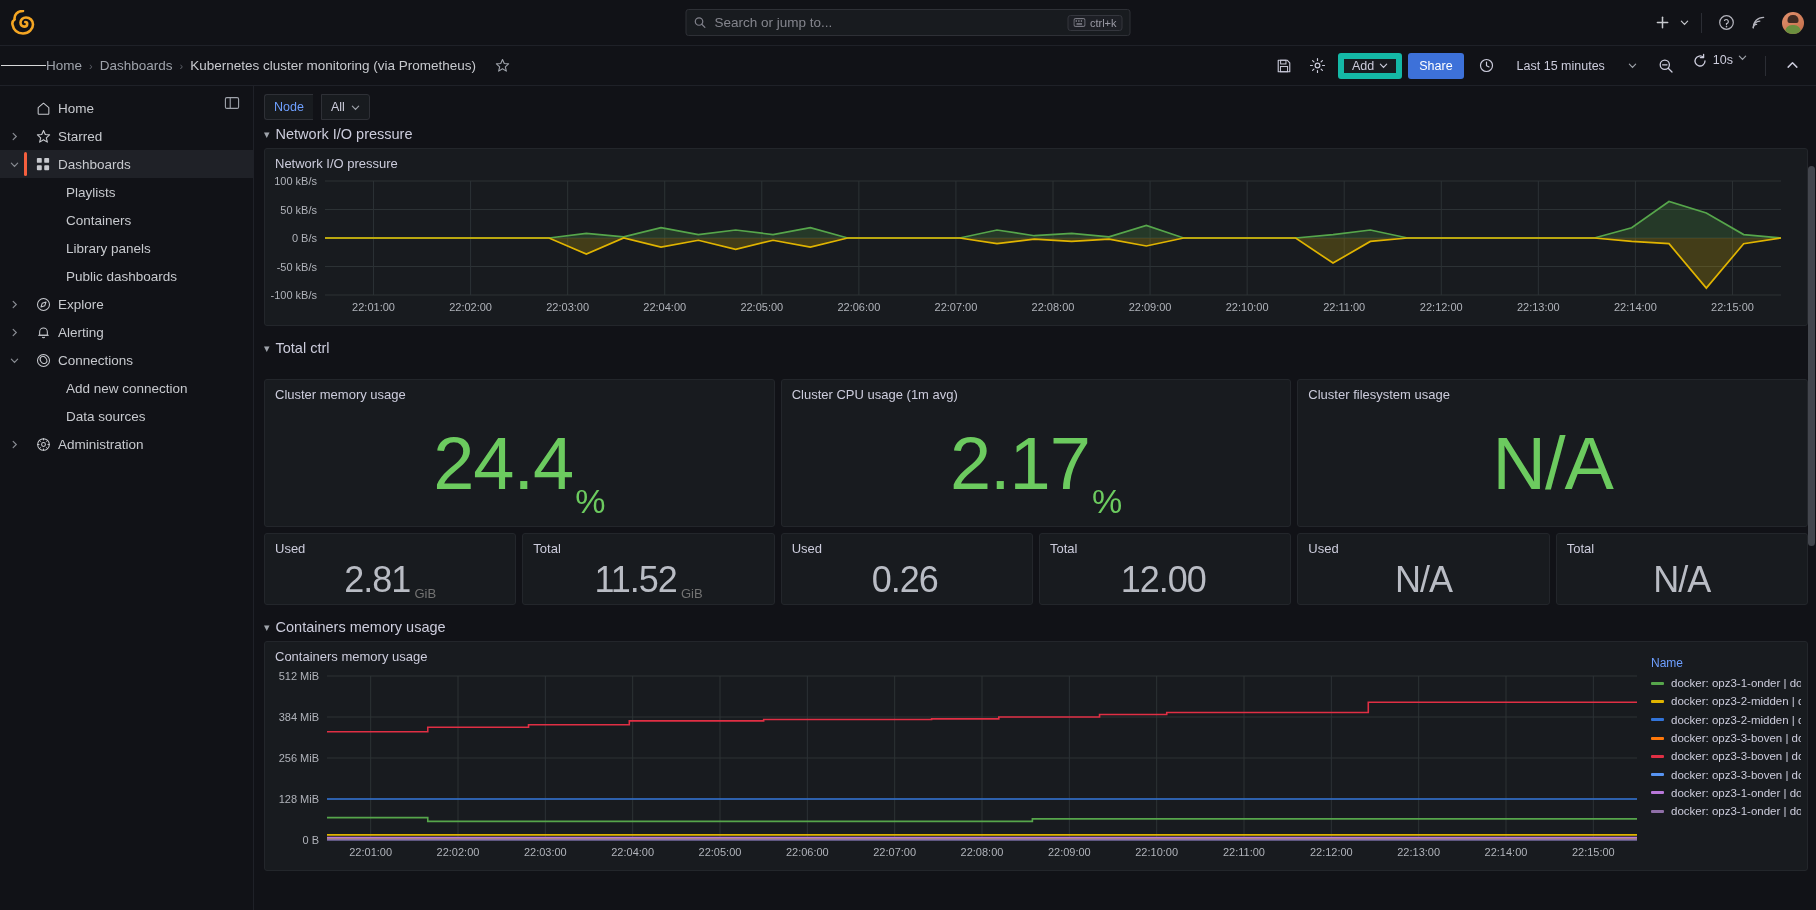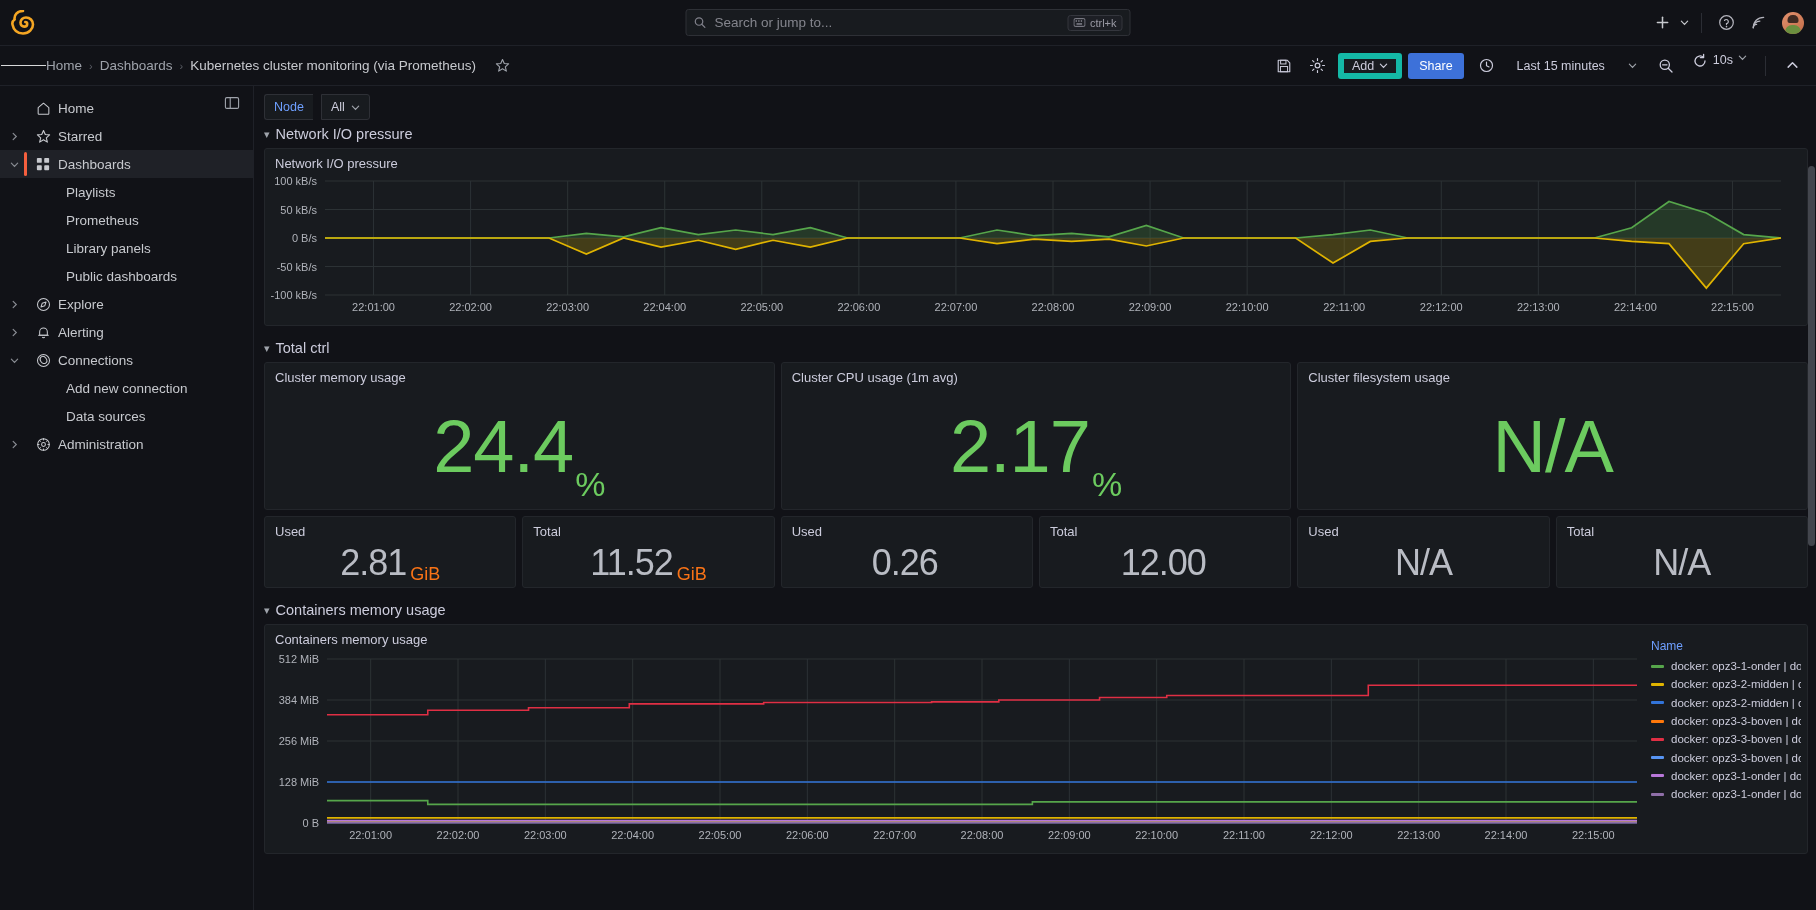--- a/index.html
+++ b/index.html
@@ -173,25 +173,25 @@
   .stat-label { font-size:13px; color:#ccccdc; padding:7px 10px 0 10px; font-weight:500; }
   .stat-big {
     flex:1; display:flex; align-items:center; justify-content:center;
     line-height:1;
   }
   .stat-big .num { font-size: 74px; font-weight:500; letter-spacing:-1px; }
   .stat-big .unit { font-size: 34px; font-weight:500; margin-left:2px; align-self:flex-end; padding-bottom:8px;}
   .green { color:#6ccb5f; }
   .grey { color:#b9bcc4; }
   .stat-small .num { font-size: 36px; font-weight:500; }
-  .stat-small .unit { font-size: 18px; font-weight:500; margin-left:4px; align-self:flex-end; padding-bottom:4px; color:#f97316;}
+  .stat-small .unit { font-size: 13px; font-weight:500; margin-left:4px; align-self:flex-end; padding-bottom:4px; color:#737373;}
 
   .grid-total { display:flex; gap:6px; padding: 0 8px 0 10px; }
   .tcol { flex:1; display:flex; flex-direction:column; gap:6px; }
-  .tcol .big { height: 148px; }
+  .tcol .big { height: 148px; margin-top: 17px; }
   .tsub { display:flex; gap:6px; }
   .tsub .stat-panel { flex:1; height: 72px; }
 
   
   .axlabel { font-size: 11px; fill:#b0b3ba; font-family:"Liberation Sans",sans-serif; }
   .legend-head { font-size: 12px; color:#6e9fff; padding-bottom:4px; }
   .legend-row { display:flex; align-items:center; gap:7px; font-size:11.5px; color:#ccccdc;
                 height: 18.3px; white-space:nowrap; overflow:hidden;}
   .legend-swatch { width:13px; height:3px; border-radius:1px; flex:none; }
   .legend-box { position:absolute; right:6px; top:14px; width:150px; overflow:hidden;}
@@ -390,21 +390,21 @@
               <rect x="1" y="9.4" width="5.6" height="5.6" rx="1" fill="currentColor"></rect>
               <rect x="9.4" y="9.4" width="5.6" height="5.6" rx="1" fill="currentColor"></rect>
             </svg>
           </span>
           <span class="nav-label">Dashboards</span>
         </div>
         <div class="nav-item nav-child">
           <span class="nav-label">Playlists</span>
         </div>
         <div class="nav-item nav-child">
-          <span class="nav-label">Prometheus</span>
+          <span class="nav-label">Containers</span>
         </div>
         <div class="nav-item nav-child">
           <span class="nav-label">Library panels</span>
         </div>
         <div class="nav-item nav-child">
           <span class="nav-label">Public dashboards</span>
         </div>
         <div class="nav-item">
           <span class="nav-expander">
             <svg width="9" height="9" viewBox="0 0 10 10">

